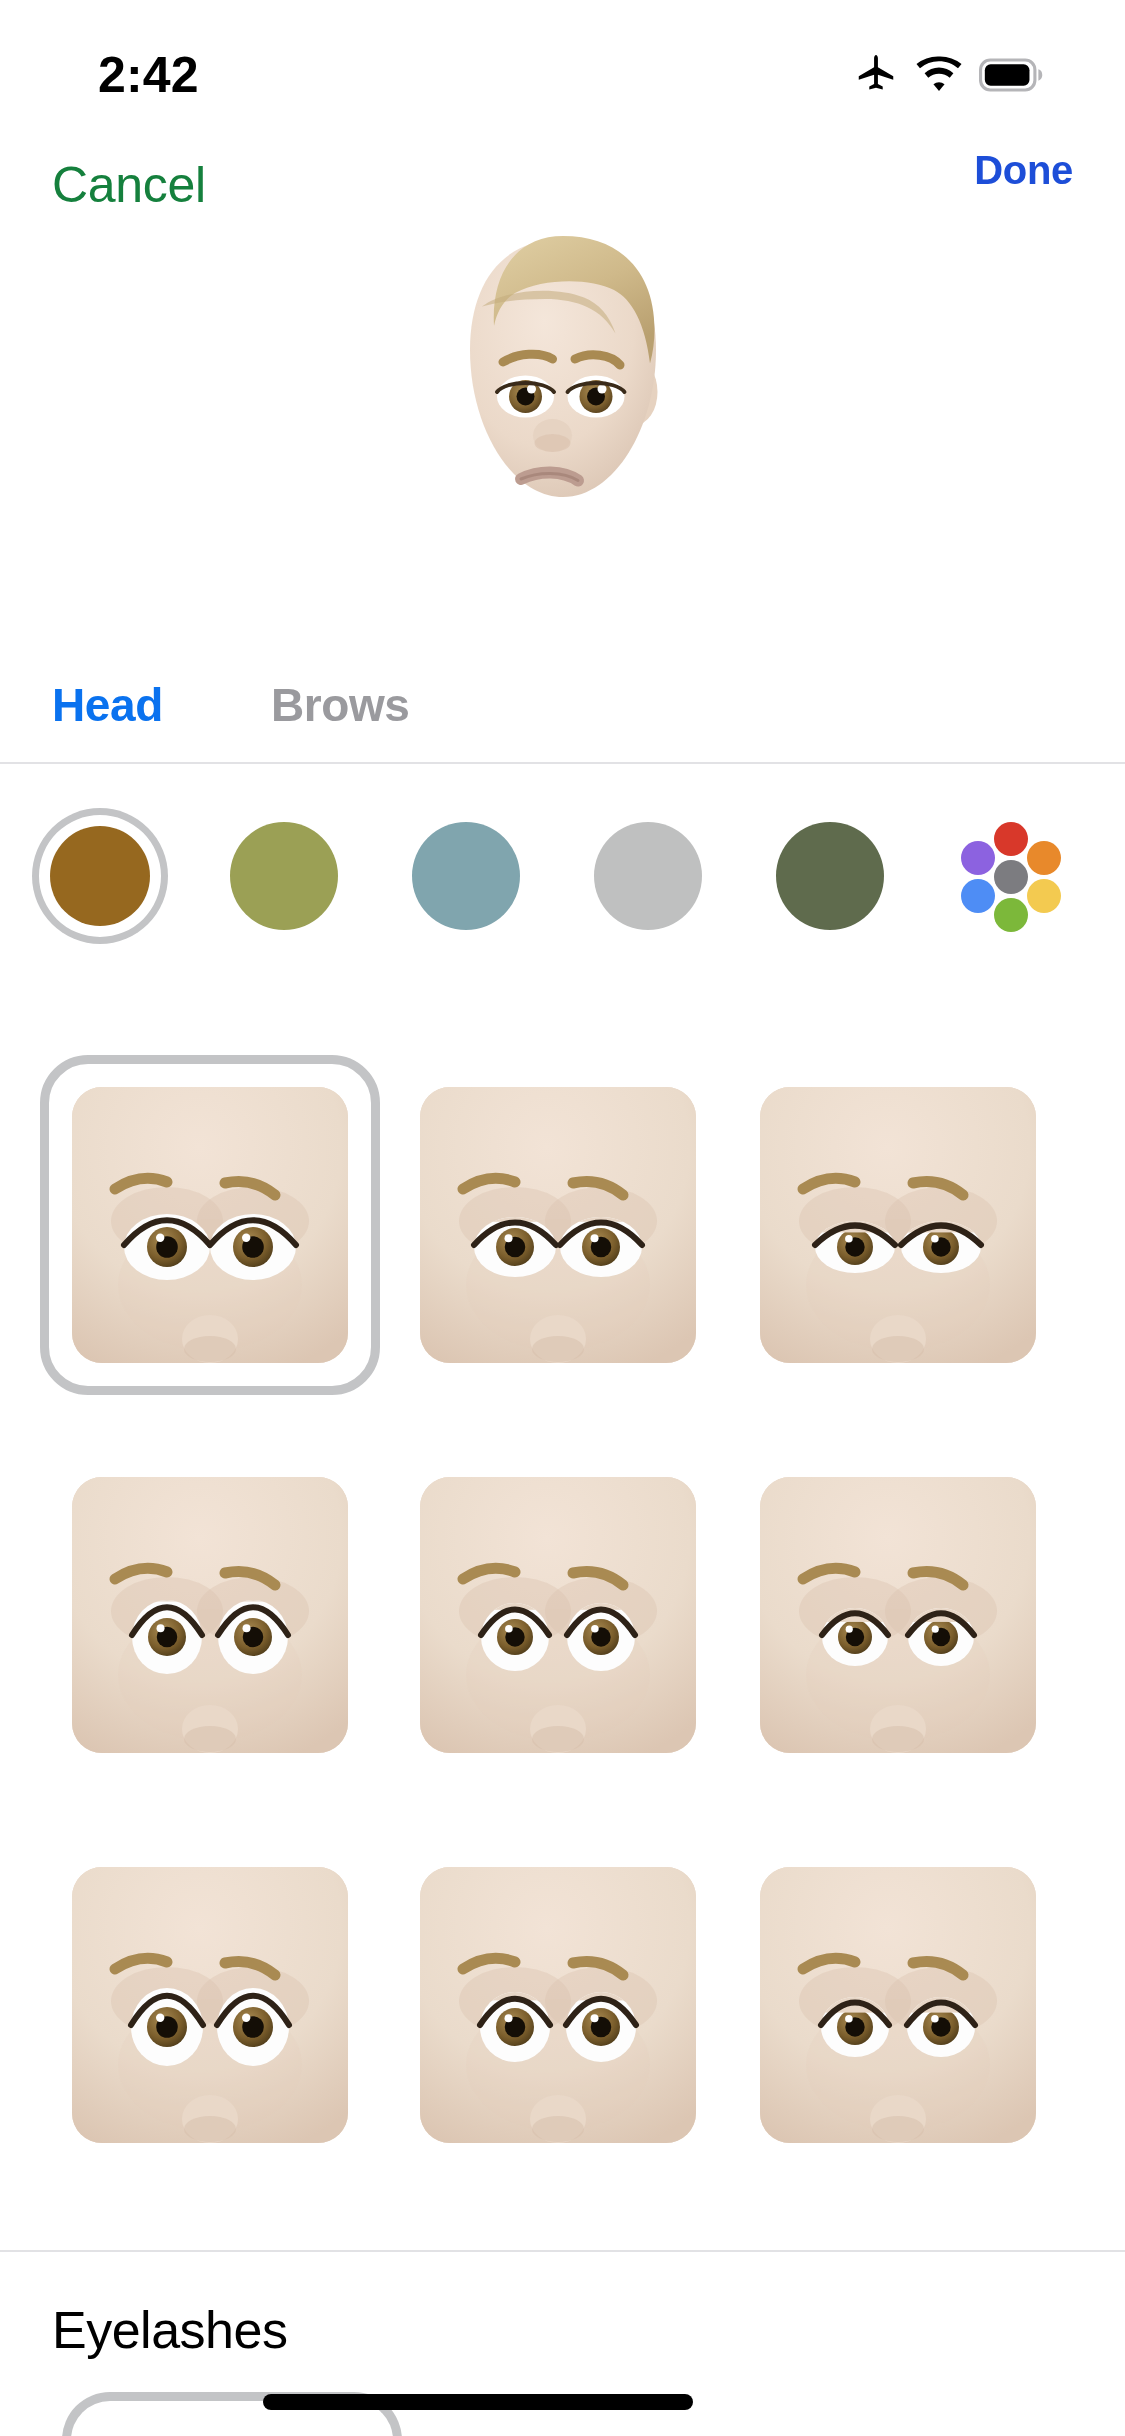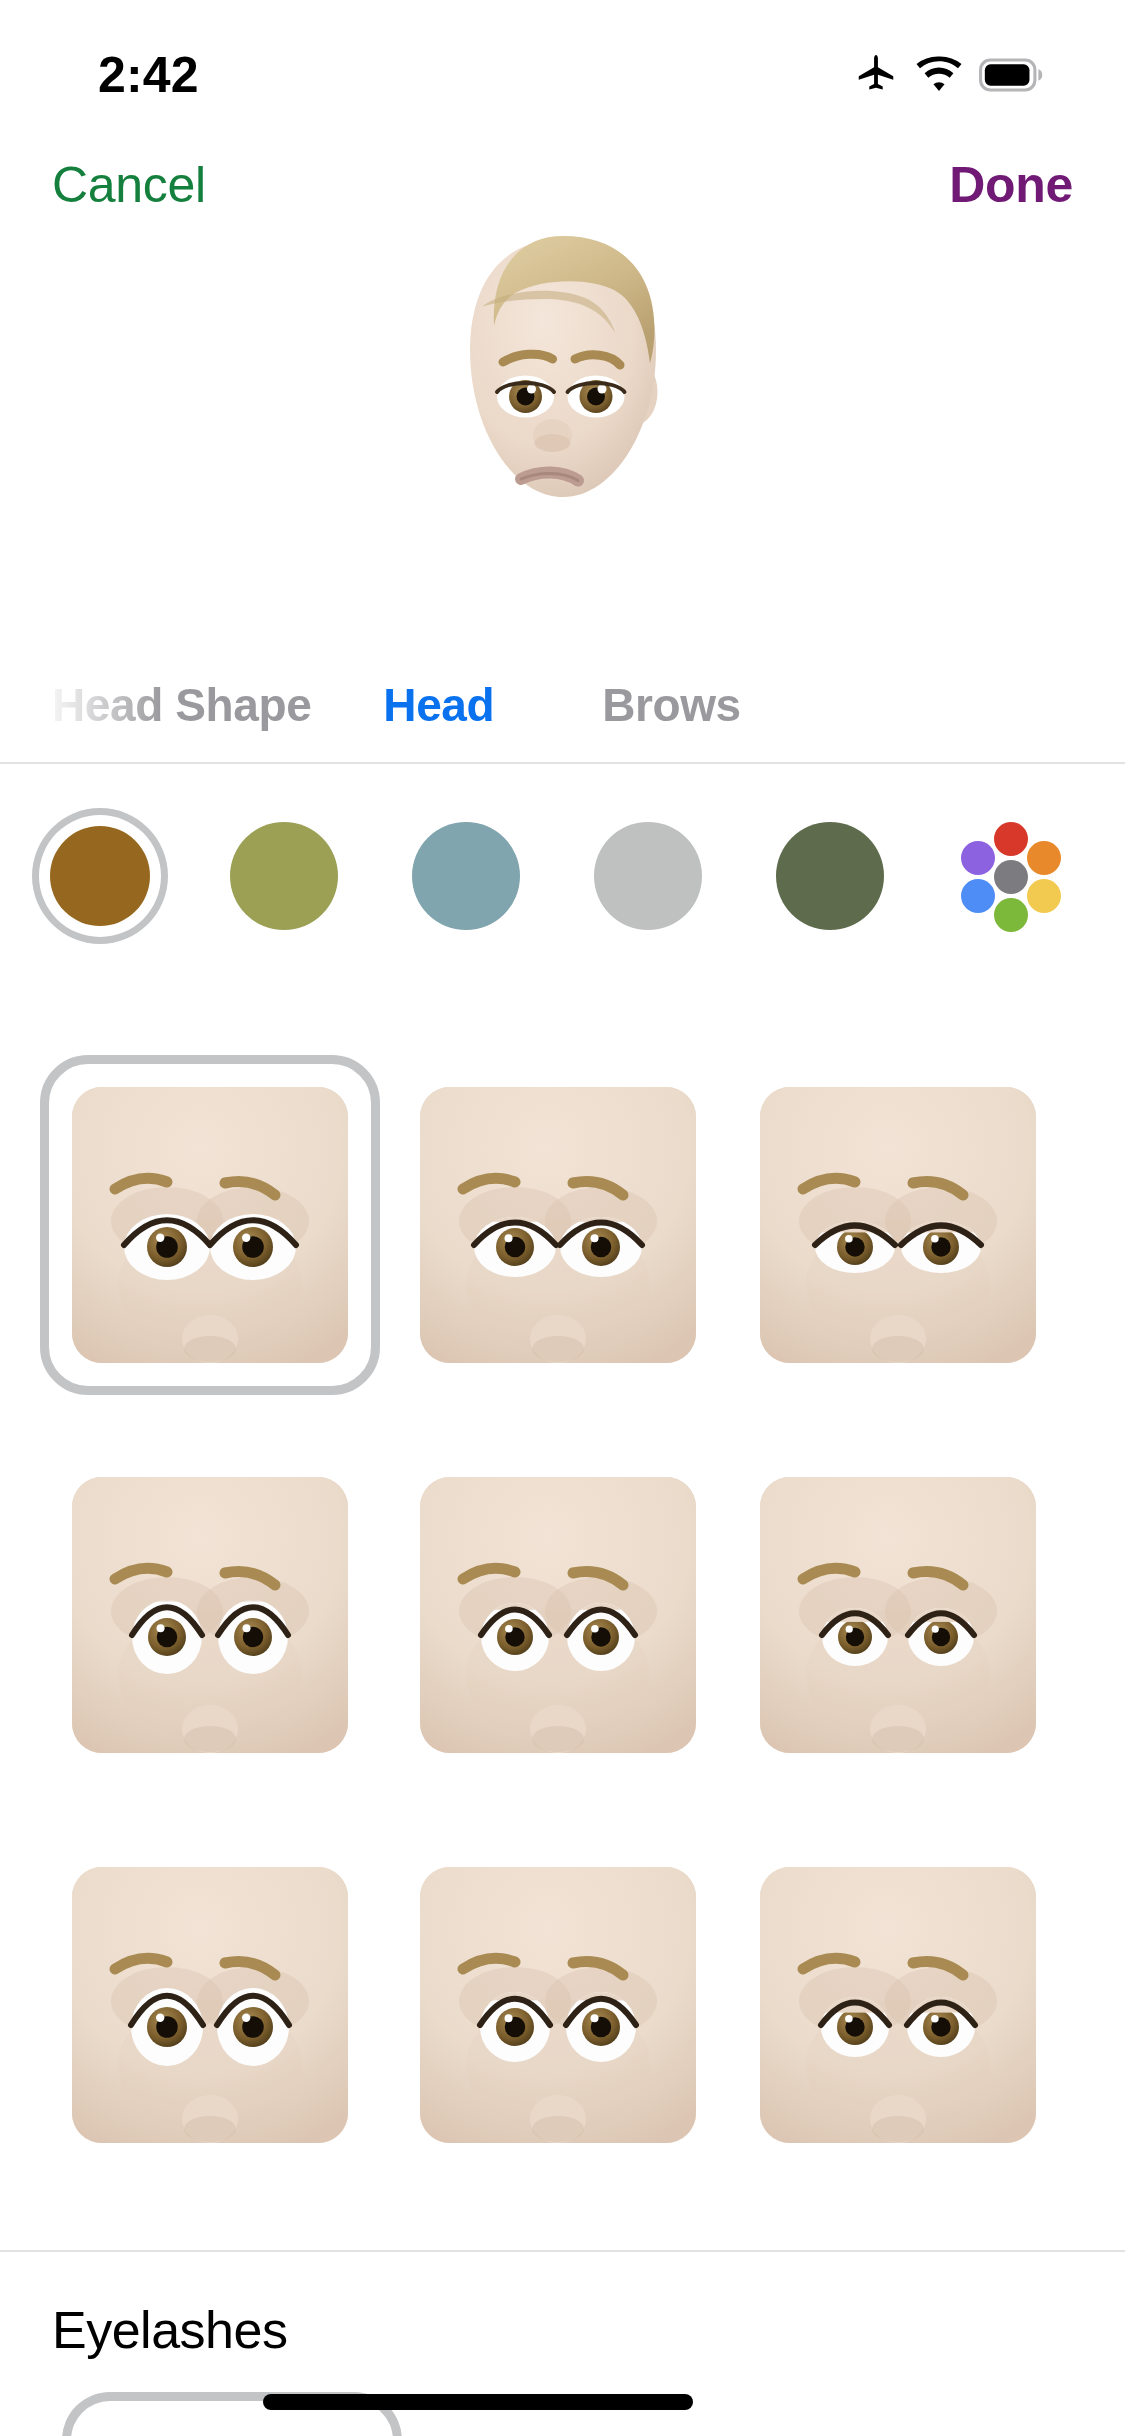--- a/index.html
+++ b/index.html
@@ -22,22 +22,22 @@
   .sb-icon{ display:block; }
 
   
   .navbar{ position:absolute; top:148px; left:0; width:1125px; height:100px; }
   .nav-cancel{
     position:absolute; left:52px; top:8px;
     font-size:50px; font-weight:400; color:#15803d; letter-spacing:-0.3px;
     background:none; border:none; cursor:pointer; font-family:inherit;
   }
   .nav-done{
-    position:absolute; right:52px; top:8px;
-    font-size:50px; font-weight:700; color:#701a75; letter-spacing:-0.3px;
+    position:absolute; right:52px; top:0;
+    font-size:40px; font-weight:700; color:#1d4ed8; letter-spacing:-0.3px;
     background:none; border:none; cursor:pointer; font-family:inherit;
   }
 
   
   .avatar-wrap{
     position:absolute; top:215px; left:0; width:1125px; height:400px;
     display:flex; align-items:flex-start; justify-content:center;
   }
 
   
@@ -206,21 +206,20 @@
       <ellipse cx="103" cy="147" rx="13" ry="11" fill="#E6D3C2"></ellipse>
       <ellipse cx="103" cy="152" rx="12" ry="6" fill="#D8C0AC" opacity="0.55"></ellipse>
 
       <path d="M82 176c12-6 28-6 38 1" stroke="#BC9C90" stroke-width="8" stroke-linecap="round" fill="none"></path>
       <path d="M82 176c12-5 28-5 38 1" stroke="#9C7B70" stroke-width="2" stroke-linecap="round" fill="none" opacity="0.6"></path>
     </svg>
   </div>
 
   <div class="tabbar">
     <div class="tabs">
-      <button class="tab first">Head Shape</button>
       <button class="tab active">Head</button>
       <button class="tab">Brows</button>
     </div>
     <div class="tabbar-sep"></div>
   </div>
 
   <div class="swatch-row" id="swatchRow">
       <button class="swatch selected" style="left: 32px;">
         <div class="inner" style="background: rgb(150, 104, 31);"></div>
       </button>

